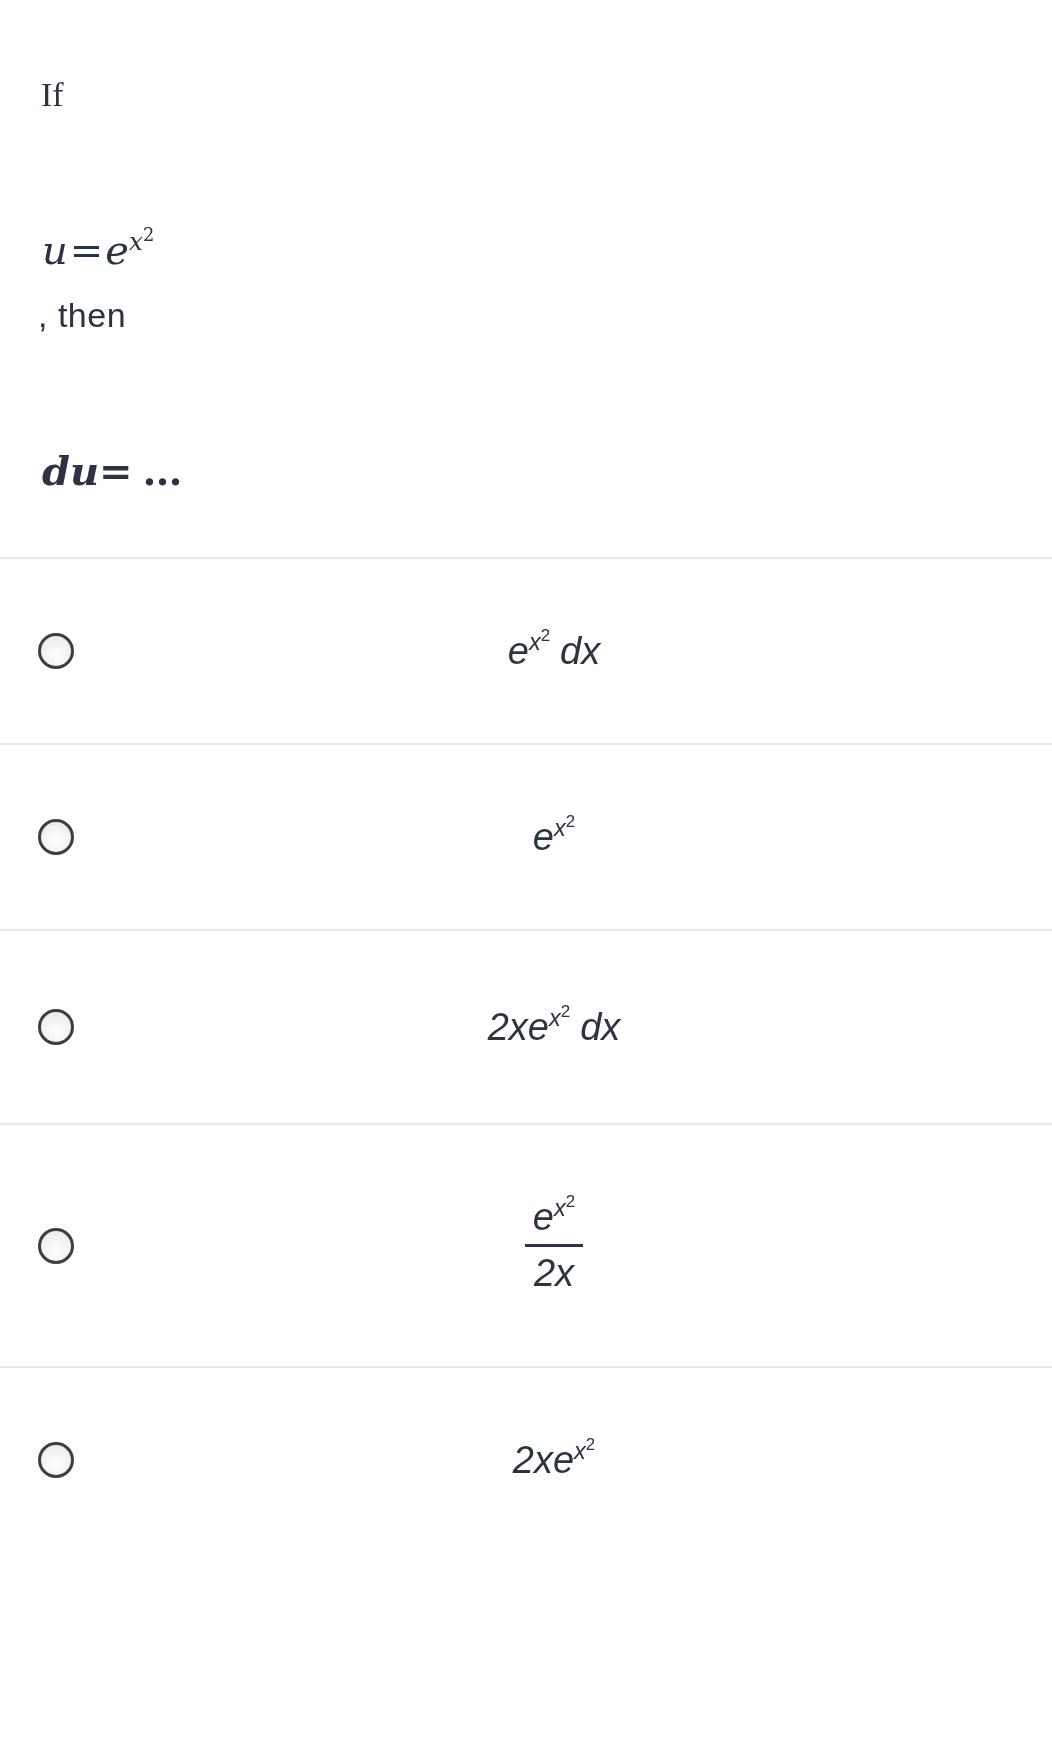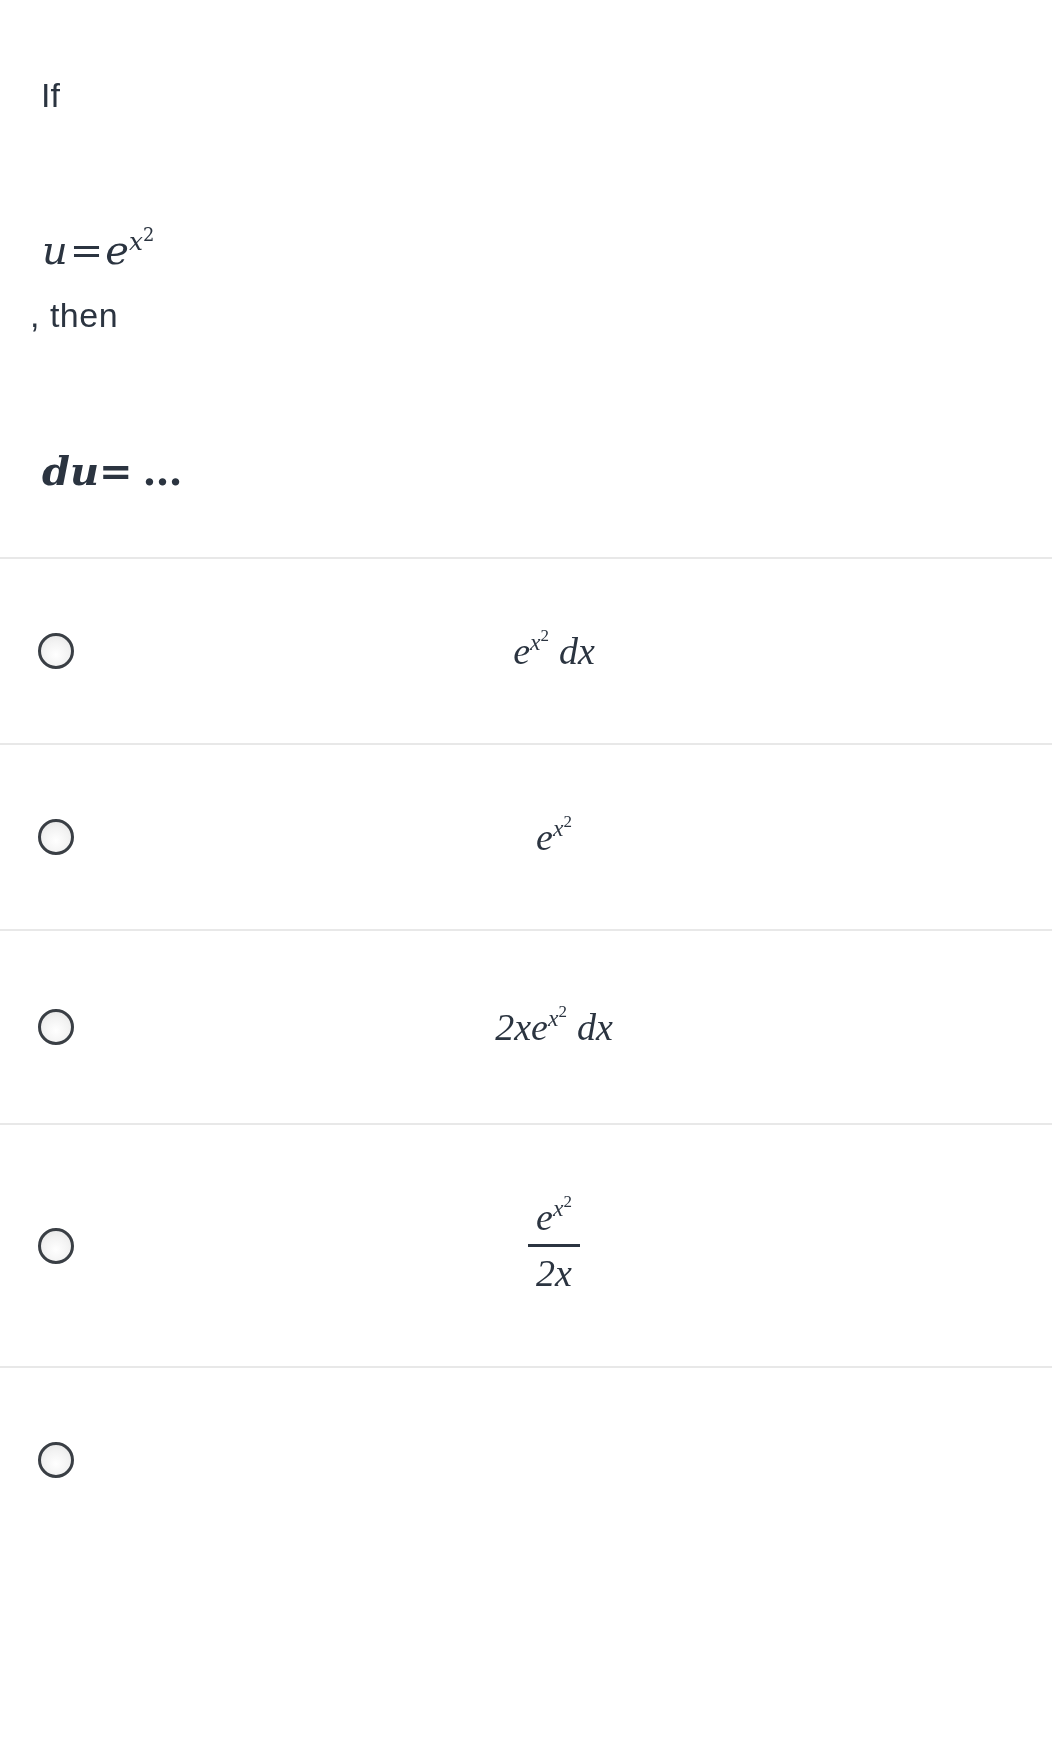--- a/index.html
+++ b/index.html
@@ -19,24 +19,25 @@
     font-family: "Liberation Sans", sans-serif;
     font-size: 34px;
     font-weight: 400;
     color: #2b3440;
     line-height: 1.0;
   }
   .word-if {
     position: absolute;
     left: 41px;
     top: 78px;
+    font-family: Liberation Serif, serif;
   }
   .word-then {
     position: absolute;
-    left: 30px;
+    left: 38px;
     top: 298px;
     letter-spacing: 0.5px;
   }
 
   
   .math {
     font-family: "DejaVu Serif", "Liberation Serif", serif;
     font-style: italic;
     color: #2b3440;
     white-space: nowrap;
@@ -118,21 +119,21 @@
   }
 
   .answer-cell {
     flex: 1 1 auto;
     display: flex;
     align-items: center;
     justify-content: center;
     padding-right: 56px;
   }
   .answer-math {
-    font-family: Liberation Serif, serif;
+    font-family: Liberation Sans, sans-serif;
     font-style: italic;
     font-size: 38px;
     color: #2b3440;
     white-space: nowrap;
   }
   .answer-math .sp { padding-left: 10px; }
 
   
   .frac {
     display: inline-block;
@@ -219,15 +220,18 @@
           <span class="bot">2x</span>
         </span>
       </span>
     </div>
   </div>
 
   <div class="option-row h5">
     <div class="radio-cell">
       <div class="radio"></div>
     </div>
+    <div class="answer-cell">
+      <span class="answer-math"><span>2x</span><span>e</span><sup class="exp"><span>x</span><span class="pow">2</span></sup></span>
+    </div>
   </div>
 
 </div>
 
 </body></html>

